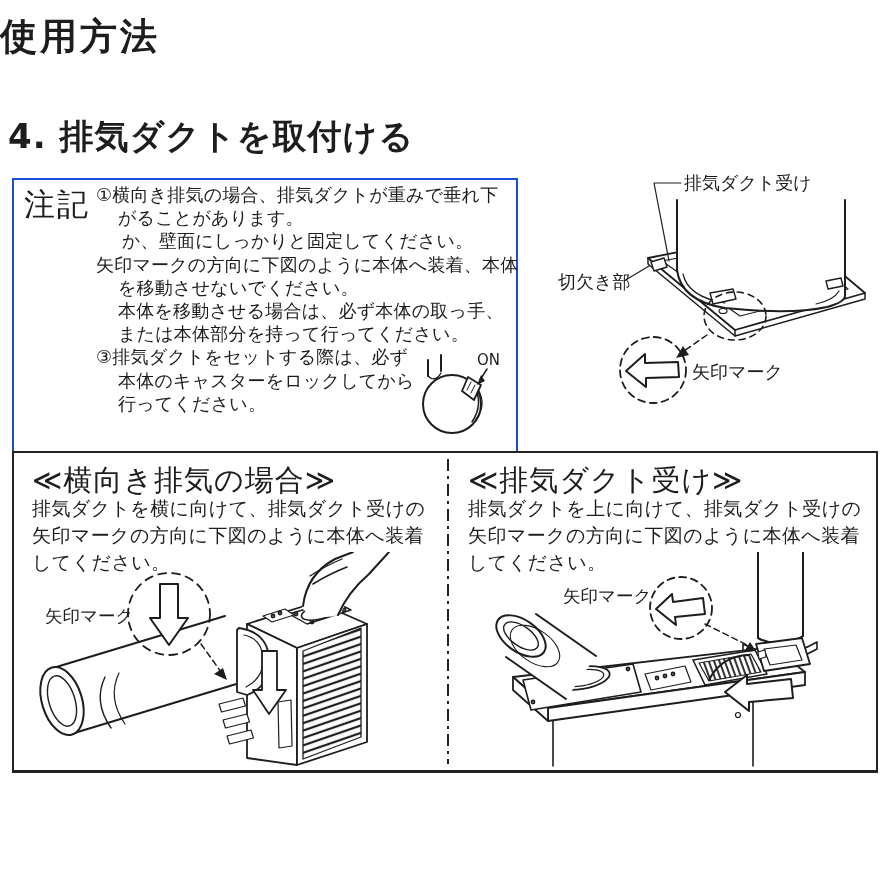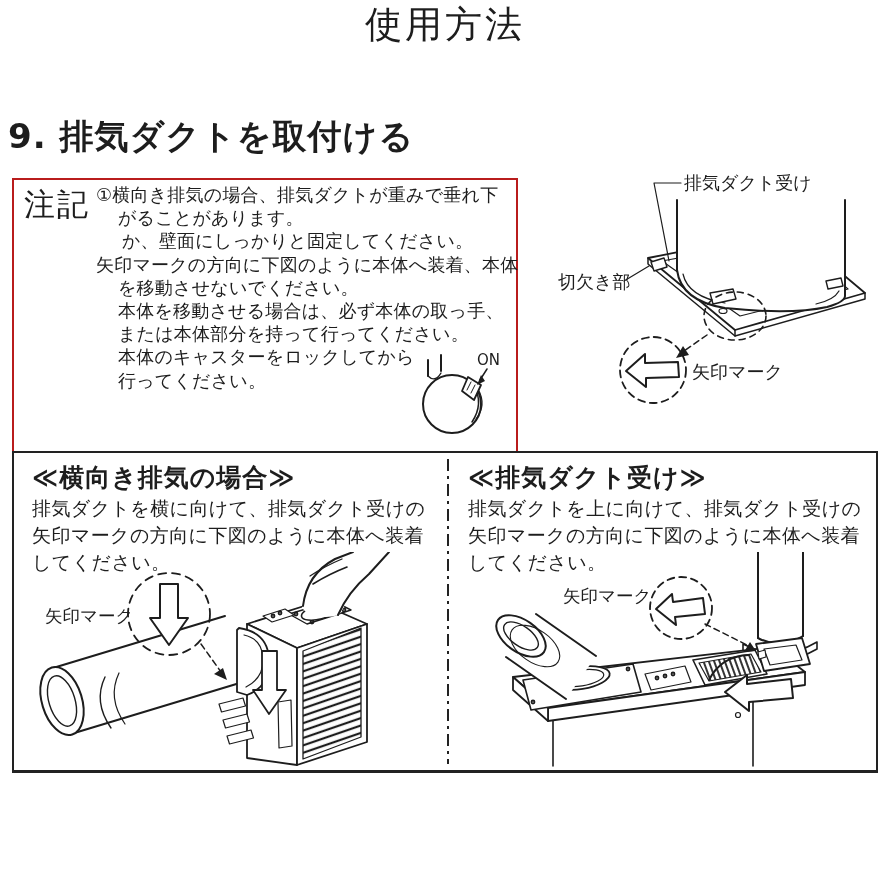--- a/index.html
+++ b/index.html
@@ -3,30 +3,30 @@
 <meta charset="utf-8">
 <style>
   html,body{margin:0;padding:0;background:#ffffff;}
   #page{
     position:relative;width:890px;height:890px;background:#ffffff;
     font-family:"DejaVu Sans","Liberation Sans",sans-serif;
     color:#1d1d1d;overflow:hidden;
   }
   .abs{position:absolute;}
   #doc-title{
-    left:0;right:0;top:0;text-align:center;
-    font-size:37px;font-weight:normal;letter-spacing:3px;
+    left:0;right:0;top:12px;
+    font-size:37px;font-weight:bold;letter-spacing:3px;
   }
   #section-heading{
     left:8px;top:114px;font-size:34px;font-weight:bold;letter-spacing:1px;
   }
   
   #note-box{
     left:12px;top:178px;width:506px;height:300px;
-    border:2px solid #b91c1c;box-sizing:border-box;background:#fff;
+    border:2px solid #1d4ed8;box-sizing:border-box;background:#fff;
   }
   #note-label{left:10px;top:4px;font-size:31px;letter-spacing:2px;}
   #note-lines{left:82px;top:3px;width:422px;font-size:18px;line-height:23.2px;letter-spacing:0.2px;}
   .nl{white-space:nowrap;}
   .ind-1{padding-left:22px;}
   .ind-star{padding-left:10px;}
   .ind-2{padding-left:26px;}
   #caster-svg{left:394px;top:170px;}
   
   #receiver-svg{left:550px;top:158px;}
@@ -35,44 +35,45 @@
     left:12px;top:451px;width:866px;height:322px;
     border:2px solid #222;border-bottom-width:3px;box-sizing:border-box;background:#fff;
   }
   #panel-divider{
     left:433px;top:6px;width:2px;height:305px;
     background:repeating-linear-gradient(to bottom,#222 0 12px,transparent 12px 17px,#222 17px 20px,transparent 20px 25px);
   }
   .panel{top:0;height:317px;}
   #panel-horizontal{left:0;width:432px;}
   #panel-upward{left:436px;width:427px;}
-  .panel-heading{left:18px;top:8px;font-size:25px;font-weight:bold;letter-spacing:1px;}
+  .panel-heading{left:18px;top:8px;font-size:29px;font-weight:normal;letter-spacing:1px;}
   .panel-body{left:18px;top:42px;font-size:19px;line-height:27px;letter-spacing:0.4px;}
   .panel-svg{left:3px;top:99px;}
   svg text{font-family:"DejaVu Sans","Liberation Sans",sans-serif;fill:#1d1d1d;}
 </style>
 </head>
 <body>
 
 <div id="page">
 
   <div id="doc-title" class="abs">使用方法</div>
 
-  <div id="section-heading" class="abs">9. 排気ダクトを取付ける</div>
+  <div id="section-heading" class="abs">4. 排気ダクトを取付ける</div>
 
   <div id="note-box" class="abs">
     <div id="note-label" class="abs">注記</div>
     <div id="note-lines" class="abs">
       <div class="nl">①横向き排気の場合、排気ダクトが重みで垂れ下</div>
       <div class="nl ind-1">がることがあります。</div>
       <div class="nl ind-2">か、壁面にしっかりと固定してください。</div>
       <div class="nl">矢印マークの方向に下図のように本体へ装着、本体</div>
       <div class="nl ind-1">を移動させないでください。</div>
       <div class="nl ind-1">本体を移動させる場合は、必ず本体の取っ手、</div>
       <div class="nl ind-1">または本体部分を持って行ってください。</div>
+      <div class="nl">③排気ダクトをセットする際は、必ず</div>
       <div class="nl ind-1">本体のキャスターをロックしてから</div>
       <div class="nl ind-1">行ってください。</div>
     </div>
 
     <svg id="caster-svg" class="abs" width="104" height="88" viewBox="0 0 104 88">
       <g stroke="#1d1d1d" fill="none" stroke-width="2" stroke-linecap="round" stroke-linejoin="round">
         <path d="M 20,10 V 26 M 33,5 V 21"></path>
         <path d="M 20,26 Q 27,33 33,23" stroke-width="1.4"></path>
         <circle cx="44" cy="54" r="29" fill="#fff"></circle>
         <path d="M 66,35 Q 76,54 64,72" stroke-width="1.5"></path>

